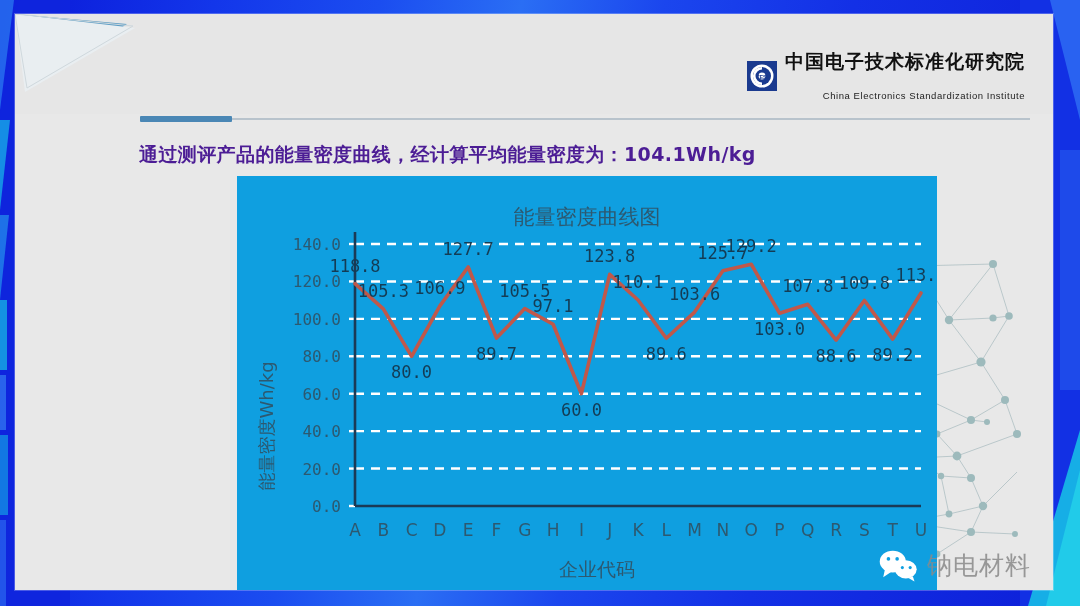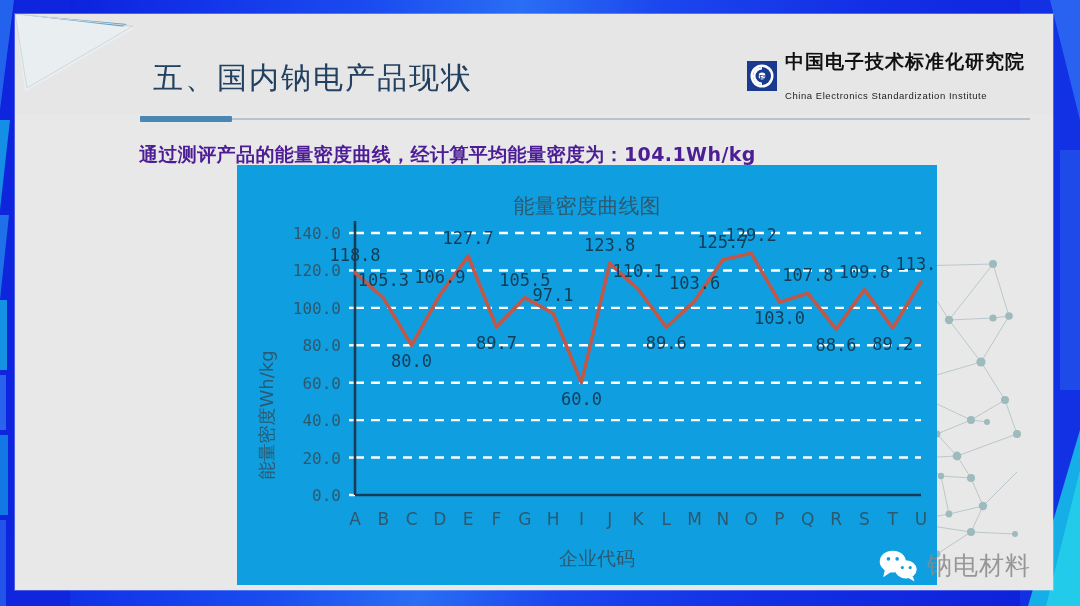--- a/index.html
+++ b/index.html
@@ -37,33 +37,33 @@
   .page-title{
     position:absolute;left:138px;top:44px;
     font-size:30px;color:#22405f;letter-spacing:2px;
     font-family:"DejaVu Sans","Liberation Sans",sans-serif;font-weight:500;
     white-space:nowrap;
   }
 
   
   .logo{position:absolute;right:28px;top:38px;display:flex;align-items:center;gap:8px;}
   .logo-mark{width:30px;height:30px;background:#1a3a8f;display:flex;align-items:center;justify-content:center;flex:0 0 auto;}
-  .logo-txt{display:flex;flex-direction:column;line-height:1;}
+  .logo-txt{display:flex;flex-direction:column;line-height:1;text-align:right;}
   .logo-cn{font-size:19px;color:#111;letter-spacing:1px;font-family:"DejaVu Sans","Liberation Sans",sans-serif;font-weight:600;white-space:nowrap;}
   .logo-en{font-size:9.5px;color:#222;letter-spacing:.55px;margin-top:20px;white-space:nowrap;font-family:"Liberation Sans",sans-serif;}
 
   
   .subtitle{
     position:absolute;left:124px;top:128px;
     font-size:19px;font-weight:bold;color:#4c1d95;letter-spacing:.4px;white-space:nowrap;
     font-family:"DejaVu Sans","Liberation Sans",sans-serif;
   }
 
   
-  .chart-wrap{position:absolute;left:222px;top:151px;width:560px;height:420px;background:#0f9fe0;}
+  .chart-wrap{position:absolute;left:222px;top:162px;width:560px;height:420px;background:#0f9fe0;}
   .chart-svg{display:block;}
 
   
   .net{position:absolute;right:16px;top:220px;width:140px;height:330px;opacity:.75;}
 
   
   .wm{position:absolute;right:22px;bottom:8px;display:flex;align-items:center;gap:9px;}
   .wm-icon{width:40px;height:34px;flex:0 0 auto;}
   .wm-text{font-size:25px;color:#8a8a8a;letter-spacing:1px;font-family:"DejaVu Sans","Liberation Sans",sans-serif;opacity:.85;white-space:nowrap;text-align:center;}
 </style>
@@ -96,21 +96,20 @@
   <div class="card">
 
     <div class="header"></div>
 
     <svg class="corner" viewBox="0 0 120 95">
       <polygon points="0,0 112,10 18,72" fill="#5b9cc4"></polygon>
       <polygon points="0,0 120,14 10,78" fill="#e9eef1"></polygon>
       <polygon points="0,0 118,12 12,74" fill="none" stroke="#cfd8dd" stroke-width="1"></polygon>
     </svg>
 
-    <div class="page-title">五、国内钠电产品现状</div>
 
     <div class="hdr-rule"></div>
     <div class="hdr-rule-accent"></div>
 
     <div class="logo">
       <div class="logo-mark">
         <svg width="26" height="26" viewBox="0 0 26 26">
           <circle cx="13" cy="13" r="11.5" fill="#ffffff"></circle>
           <circle cx="13" cy="13" r="9" fill="#1a3a8f"></circle>
           <path d="M13 5.2 A7.8 7.8 0 1 0 13 20.8" fill="none" stroke="#ffffff" stroke-width="2.6"></path>

